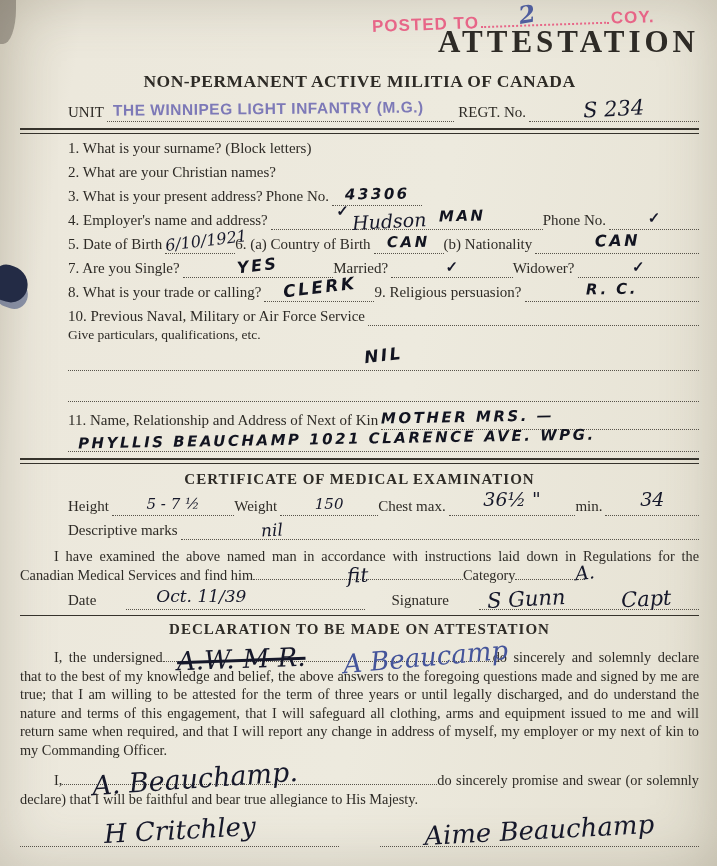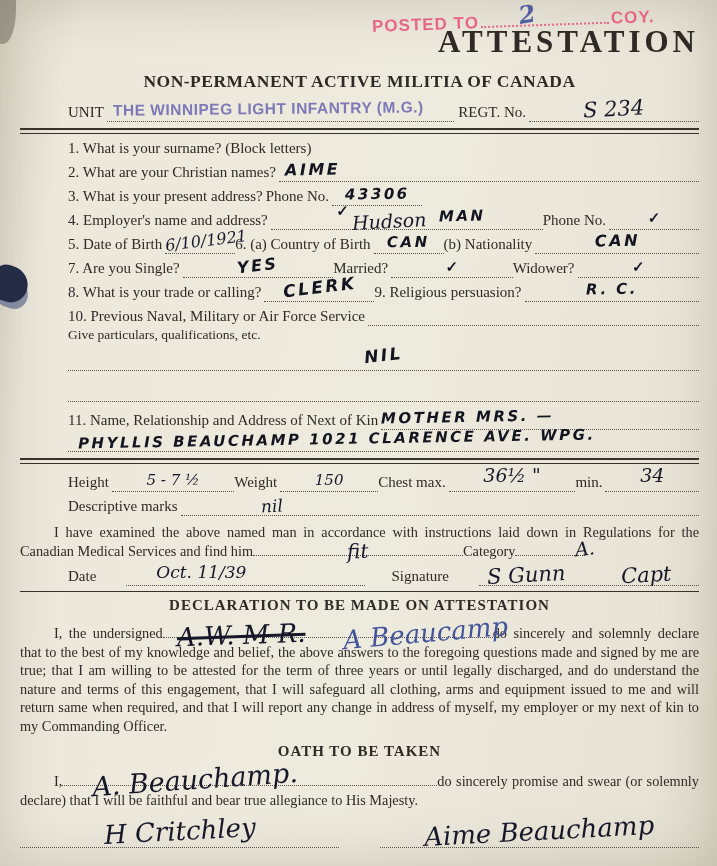--- a/index.html
+++ b/index.html
@@ -107,23 +107,20 @@
   </div>
 
   <div class="rule-d"></div>
 
   <div class="row">
     <span class="lbl">1. What is your surname? (Block letters)</span>
   </div>
 
   <div class="row">
     <span class="lbl">2. What are your Christian names?</span>
-    <span class="fill" style="text-align:left;">
-      <span class="hw-caps" style="top:-3px;left:6px;font-size:16px;">AIME</span>
-    </span>
   </div>
 
   <div class="row">
     <span class="lbl">3. What is your present address?</span>
     <span class="lbl">Phone No.</span>
     <span class="fill w90">
       <span class="hw-caps" style="top:-3px;">43306</span>
     </span>
   </div>
 
@@ -202,20 +199,21 @@
     </span>
   </div>
   <div class="row" style="margin-top:4px;">
     <span class="fill" style="text-align:left;">
       <span class="hw-caps" style="top:-4px;left:10px;font-size:15px;">PHYLLIS BEAUCHAMP   1021 CLARENCE AVE.  WPG.</span>
     </span>
   </div>
 
   <div class="rule-d"></div>
 
+  <div class="sec-head">CERTIFICATE OF MEDICAL EXAMINATION</div>
 
   <div class="row" style="margin-top:9px;">
     <span class="lbl">Height</span>
     <span class="fill">
       <span class="hw" style="top:-3px;font-size:15px;">5 - 7 ½</span>
     </span>
     <span class="lbl">Weight</span>
     <span class="fill">
       <span class="hw" style="top:-3px;font-size:15px;">150</span>
     </span>
@@ -253,21 +251,20 @@
   </div>
 
   <div class="rule-s"></div>
 
   <div class="sec-head" style="margin-top:5px;">DECLARATION TO BE MADE ON ATTESTATION</div>
 
   <p class="para" style="margin-top:10px;">
     <span style="padding-left:34px;">I, the undersigned</span><span class="inline-fill decl-fill"><span class="hw strike">A.W. M R.</span><span class="hw blue-ink decl-name">A Beaucamp</span></span><span>do sincerely and solemnly declare that to the best of my knowledge and belief, the above answers to the foregoing questions made and signed by me are true; that I am willing to be attested for the term of three years or until legally discharged, and do understand the nature and terms of this engagement, that I will safeguard all clothing, arms and equipment issued to me and will return same when required, and that I will report any change in address of myself, my employer or my next of kin to my Commanding Officer.</span>
   </p>
 
-  <div class="sec-head" style="margin-top:8px;">OATH TO BE TAKEN</div>
 
   <p class="para" style="margin-top:12px;">
     <span style="padding-left:34px;">I,</span><span class="inline-fill oath-fill"><span class="hw script oath-name">A. Beauchamp.</span></span><span>do sincerely promise and swear (or solemnly declare) that I will be faithful and bear true allegiance to His Majesty.</span>
   </p>
 
   <div class="sig-row">
     <div class="sig-col">
       <div class="sigline">
         <span class="hw script" style="font-size:26px;">H Critchley</span>
       </div>

